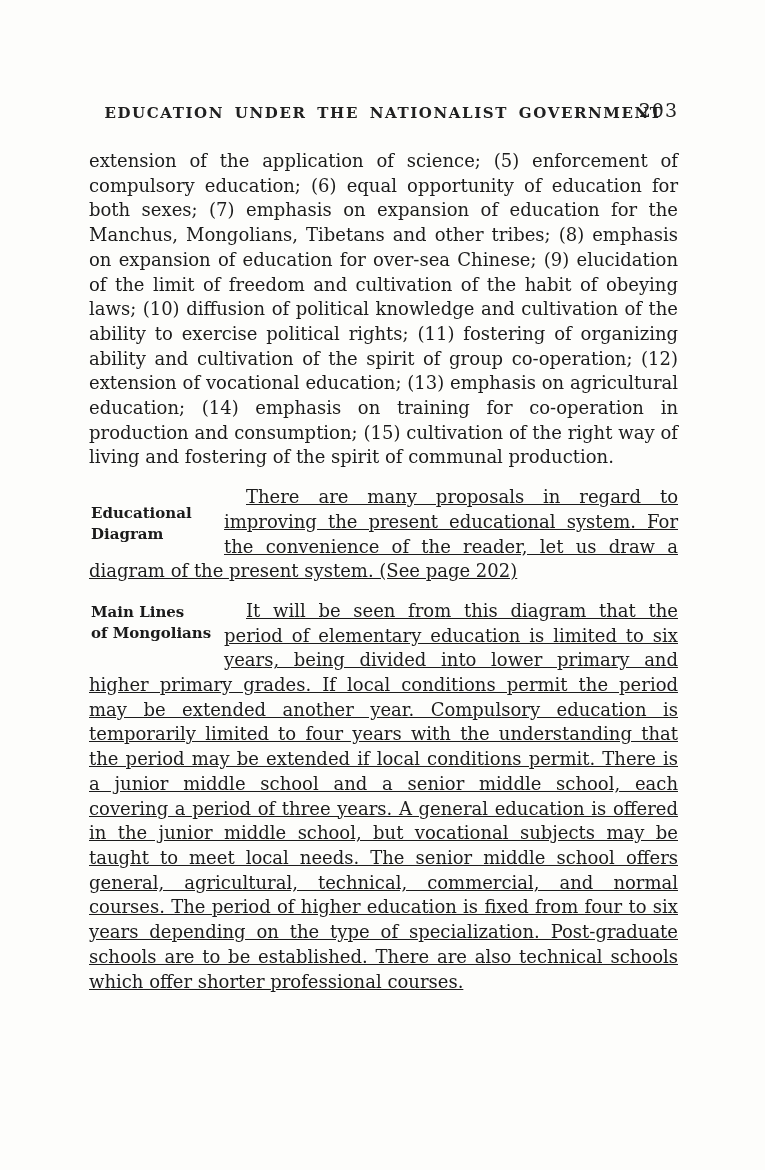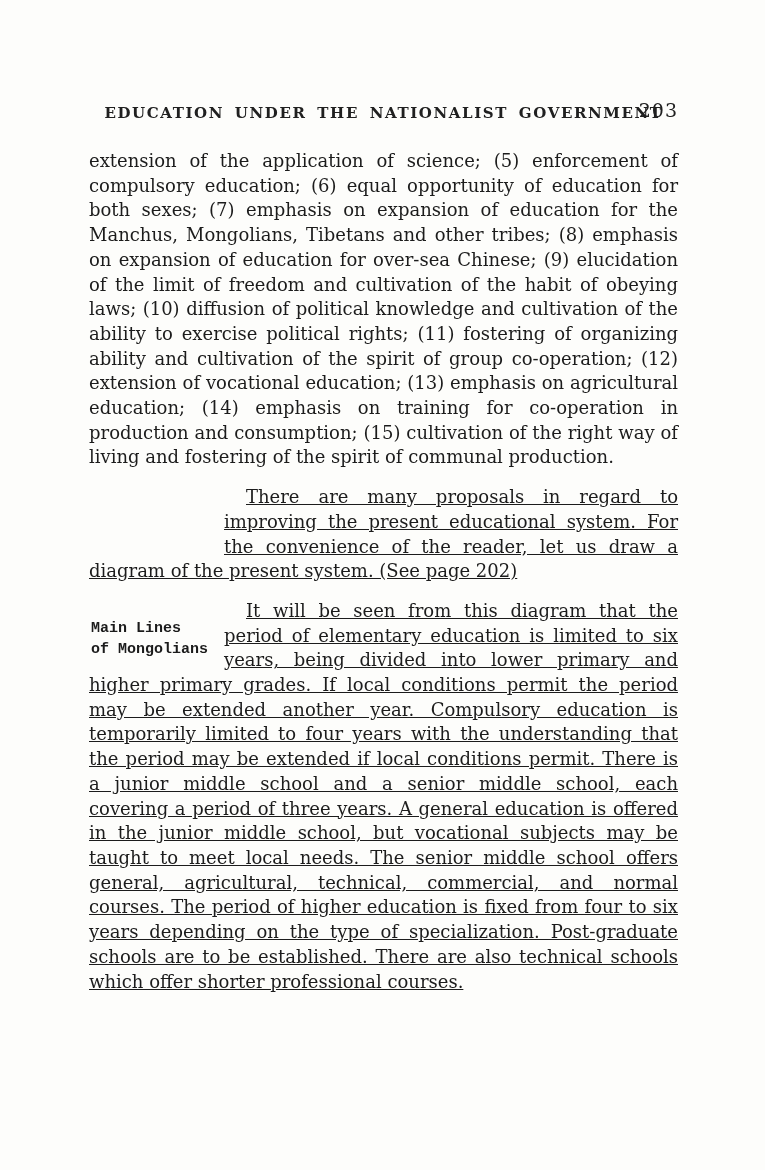--- a/index.html
+++ b/index.html
@@ -77,41 +77,45 @@
     width: 130px;
     font-size: 15px;
     line-height: 21px;
     font-weight: bold;
     text-align: left;
     text-indent: 0;
     color: #1b1b1b;
     z-index: 2;
   }
   .note-top-18 { top: 18px; }
-  .note-top-19 { top: 19px; font-family: Liberation Mono, monospace; }
+  .note-top-19 { top: 3px; }
   .note-top-3  { top: 3px;  }
 </style>
 </head>
 <body>
 
 <div class="page">
   <div class="text-block">
 
     <div class="running-head">
       <span class="running-title">EDUCATION UNDER THE NATIONALIST GOVERNMENT</span>
       <span class="page-number">203</span>
     </div>
 
     <div class="body-copy">
 
       <p class="para">
         <span class="para-text">extension of the application of science; (5) enforcement of compulsory education; (6) equal opportunity of education for both sexes; (7) emphasis on expansion of education for the Manchus, Mongolians, Tibetans and other tribes; (8) emphasis on expansion of education for over-sea Chinese; (9) elucidation of the limit of freedom and cultivation of the habit of obeying laws; (10) diffusion of political knowledge and cultivation of the ability to exercise political rights; (11) fostering of organizing ability and cultivation of the spirit of group co-operation; (12) extension of vocational education; (13) emphasis on agricultural education; (14) emphasis on training for co-operation in production and consumption; (15) cultivation of the right way of living and fostering of the spirit of communal production.</span>
       </p>
 
       <div class="para">
+        <div class="margin-note note-top-18">
+          <div>Educational</div>
+          <div>Diagram</div>
+        </div>
         <p class="para-p indent">
           <span class="note-spacer"></span><span class="para-text">There are many proposals in regard to improving the present educational system. For the convenience of the reader, let us draw a diagram of the present system.  (See page 202)</span>
         </p>
       </div>
 
       <div class="para">
         <div class="margin-note note-top-19">
           <div>Main Lines</div>
           <div>of Mongolians</div>
         </div>

